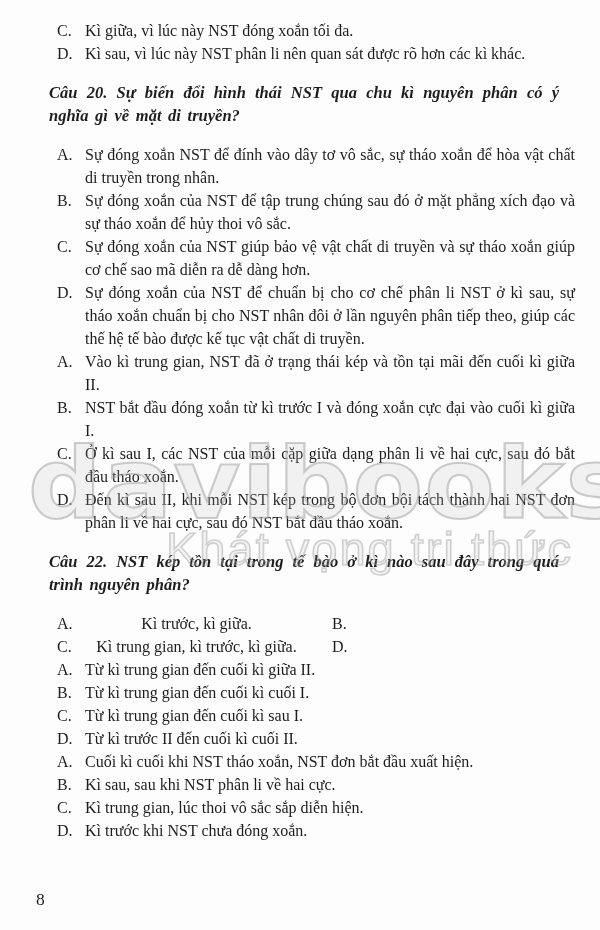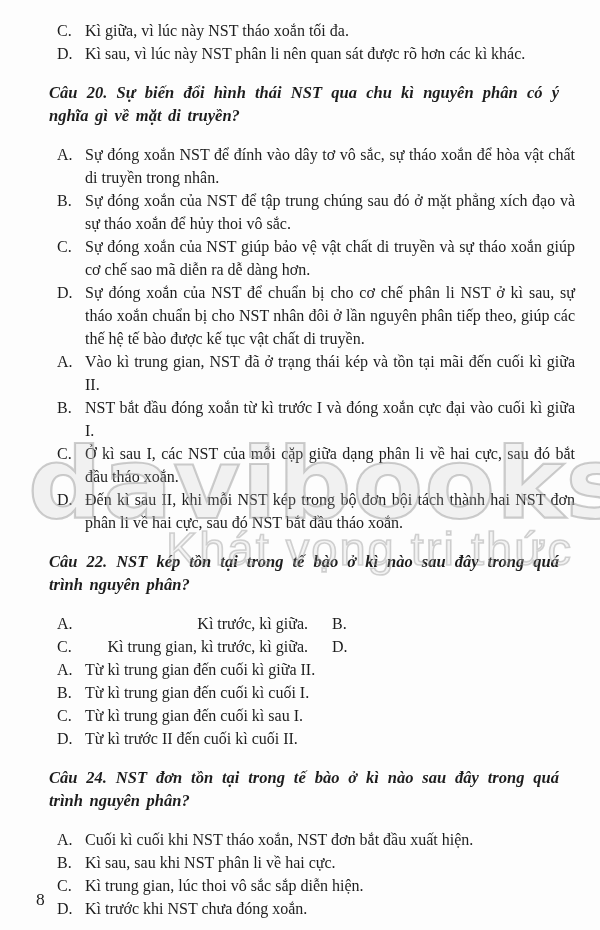--- a/index.html
+++ b/index.html
@@ -32,21 +32,21 @@
     font-size: 16px;
     line-height: 23px;
   }
   .option .letter { flex: 0 0 28px; }
   .option .text { flex: 1; text-align: justify; }
   .options { margin: 0; }
   .two-col {
     display: grid;
     grid-template-columns: 275px 1fr;
   }
-  .two-col .option .text { text-align: right; white-space: nowrap; }
+  .two-col .option .text { text-align: center; white-space: nowrap; }
   .page-num {
     position: absolute;
     left: 36px; bottom: 20px;
     font-size: 17.5px;
   }
   
   .wm { position: absolute; inset: 0; pointer-events: none; z-index: 5; margin-top: 44px; }
   .wm-brand {
     position: absolute;
     left: 28px; top: 383px;
@@ -72,21 +72,21 @@
   }
 </style>
 </head>
 <body>
 
 <div class="page">
 
   <div class="options">
     <div class="option">
       <span class="letter">C.</span>
-      <div class="text">Kì giữa, vì lúc này NST tháo xoắn tối đa.</div>
+      <div class="text">Kì giữa, vì lúc này NST đóng xoắn tối đa.</div>
     </div>
     <div class="option">
       <span class="letter">D.</span>
       <div class="text">Kì sau, vì lúc này NST phân li nên quan sát được rõ hơn các kì khác.</div>
     </div>
   </div>
 
   <p class="q-head"><span>Câu 20.</span> <span>Sự biến đổi hình thái NST qua chu kì nguyên phân có ý nghĩa gì về mặt di truyền?</span></p>
   <div class="options">
     <div class="option">
@@ -156,21 +156,20 @@
     <div class="option">
       <span class="letter">C.</span>
       <div class="text">Từ kì trung gian đến cuối kì sau I.</div>
     </div>
     <div class="option">
       <span class="letter">D.</span>
       <div class="text">Từ kì trước II đến cuối kì cuối II.</div>
     </div>
   </div>
 
-  <p class="q-head"><span>Câu 24.</span> <span>NST đơn tồn tại trong tế bào ở kì nào sau đây trong quá trình nguyên phân?</span></p>
   <div class="options">
     <div class="option">
       <span class="letter">A.</span>
       <div class="text">Cuối kì cuối khi NST tháo xoắn, NST đơn bắt đầu xuất hiện.</div>
     </div>
     <div class="option">
       <span class="letter">B.</span>
       <div class="text">Kì sau, sau khi NST phân li về hai cực.</div>
     </div>
     <div class="option">

